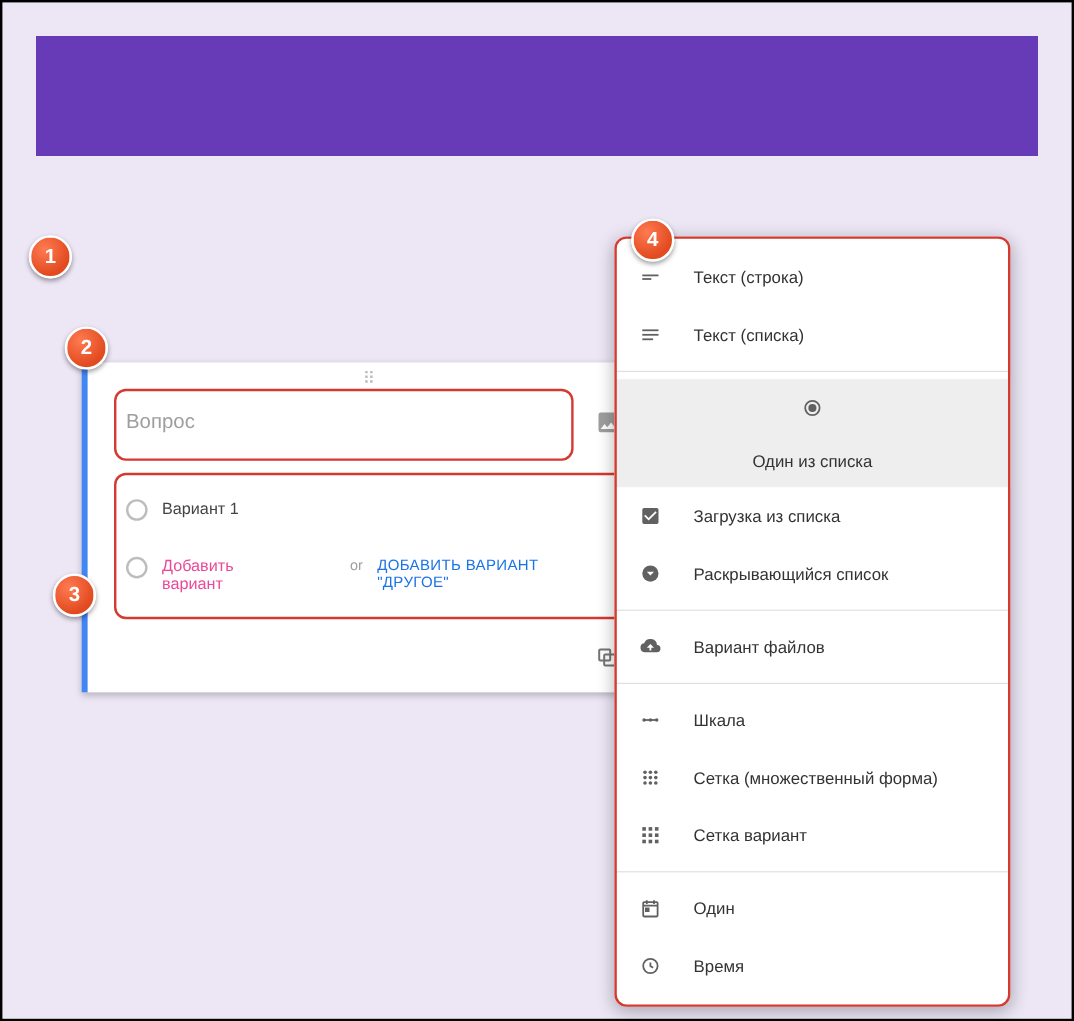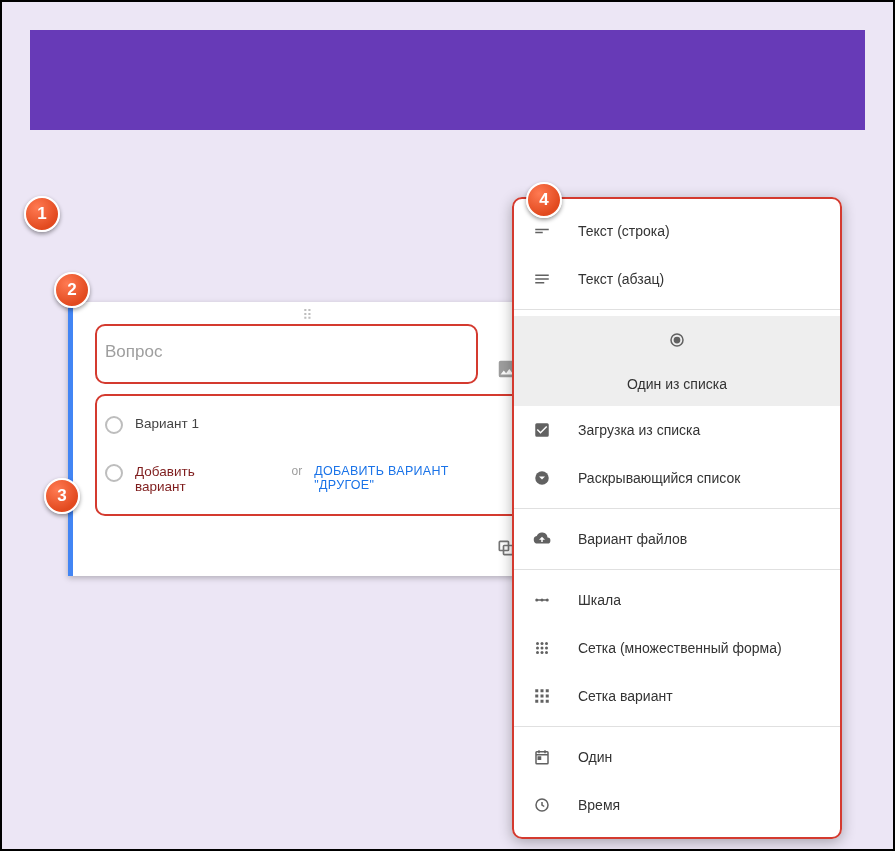--- a/index.html
+++ b/index.html
@@ -27,35 +27,35 @@
     font-size: 30px; color: #222; border: 2.5px solid #d43a2f; border-radius: 10px;
     padding: 6px 16px; display: inline-block; min-width: 270px;
   }
   .desc { color: #9e9e9e; font-size: 13px; margin-top: 22px; padding-left: 4px; }
   .question-card {
     position: absolute; top: 300px; left: 66px; width: 470px;
     background: #fff; box-shadow: 0 2px 6px rgba(0,0,0,.25);
     border-left: 5px solid #4285f4; padding: 10px 16px 14px 22px;
   }
   .dots-handle { text-align: center; color: #bdbdbd; font-size: 14px; letter-spacing: 2px; line-height: 6px; margin-bottom: 6px; }
-  .q-row { display: flex; align-items: flex-end; gap: 18px; }
+  .q-row { display: flex; align-items: center; gap: 18px; }
   .q-input {
     flex: 1; font-size: 17px; color: #9e9e9e; padding: 16px 12px 20px 8px;
     border: 2.5px solid #d43a2f; border-radius: 10px;
   }
   .img-icon { color: #9e9e9e; margin-right: 4px; }
   .opts-box {
     margin-top: 10px; border: 2.5px solid #d43a2f; border-radius: 10px;
     padding: 14px 10px 14px 6px;
   }
   .opt-row { display: flex; align-items: flex-start; gap: 12px; font-size: 13.5px; color: #444; padding: 6px 2px; }
   .radio-empty {
     width: 18px; height: 18px; border: 2px solid #bdbdbd; border-radius: 50%; flex-shrink: 0;
   }
-  .add-opt { color: #7f1d1d; }
+  .add-opt { color: #ec4899; }
   .or-txt { color: #9e9e9e; font-size: 12px; margin-left: 33px; }
   .add-other { color: #1a73e8; font-size: 12.5px; letter-spacing: 0.3px; }
   .action-row { display: flex; justify-content: flex-end; margin-top: 22px; padding-right: 6px; }
   .copy-icon { color: #757575; }
 
   .type-menu {
     position: absolute; top: 195px; left: 510px; width: 330px;
     background: #fff; box-shadow: 0 3px 14px rgba(0,0,0,.3);
     border-radius: 2px; padding: 10px 0;
     outline: 2.5px solid #d43a2f; outline-offset: -2px; border-radius: 10px;
@@ -127,21 +127,21 @@
       <span>Текст (строка)</span>
     </div>
     <div class="menu-item">
       <span class="mi-icon">
         <svg width="18" height="18" viewBox="0 0 24 24" fill="currentColor">
             <rect x="3" y="6" width="18" height="2"></rect>
             <rect x="3" y="11" width="18" height="2"></rect>
             <rect x="3" y="16" width="12" height="2"></rect>
           </svg>
       </span>
-      <span>Текст (абзац)</span>
+      <span>Текст (списка)</span>
     </div>
     <div class="menu-sep"></div>
     <div class="menu-item selected">
       <span class="mi-icon">
         <svg width="18" height="18" viewBox="0 0 24 24" fill="none" stroke="currentColor" stroke-width="2">
             <circle cx="12" cy="12" r="8"></circle>
             <circle cx="12" cy="12" r="3.5" fill="currentColor"></circle>
           </svg>
       </span>
       <span>Один из списка</span>

